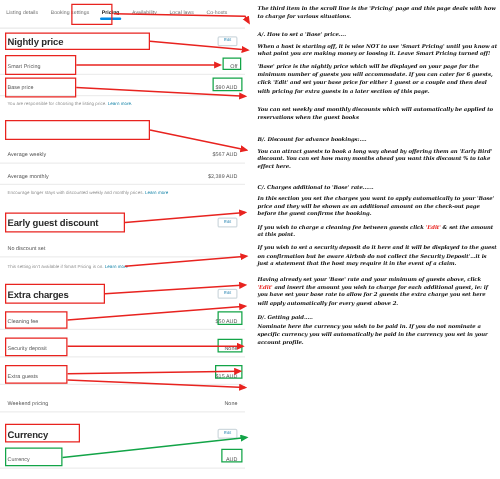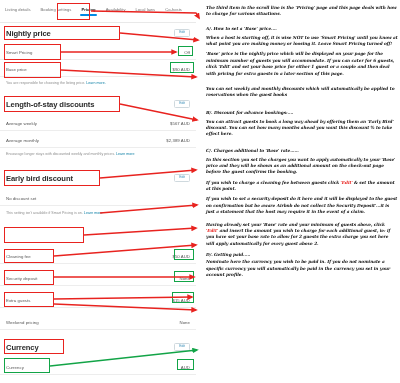--- a/index.html
+++ b/index.html
@@ -108,50 +108,50 @@
     </div>
     <div class="row row-line abs" style="left:0;top:62px;height:15px;">
       <div class="lbl">Base price</div>
       <div class="val">$90 AUD</div>
     </div>
     <div class="note abs" style="left:0;top:81px;">
       <span>You are responsible for choosing the listing price.</span>
       <a href="#">Learn more.</a>
     </div>
 
-    <div class="row abs" style="left:0;top:97px;height:14px;">
-      <div class="sec-title">Length-of-stay discounts</div>
-      <div class="edit-btn">Edit</div>
-    </div>
     <div class="row row-line abs" style="left:0;top:116px;height:15px;">
       <div class="lbl">Average weekly</div>
       <div class="val">$567 AUD</div>
     </div>
     <div class="row row-line abs" style="left:0;top:133px;height:15px;">
       <div class="lbl">Average monthly</div>
       <div class="val">$2,389 AUD</div>
     </div>
     <div class="note abs" style="left:0;top:152px;">
       <span>Encourage longer stays with discounted weekly and monthly prices.</span>
       <a href="#">Learn more</a>
     </div>
 
     <div class="row abs" style="left:0;top:171px;height:14px;">
-      <div class="sec-title">Early bird discount</div>
+      <div class="sec-title">Early guest discount</div>
       <div class="edit-btn">Edit</div>
     </div>
     <div class="row row-line abs" style="left:0;top:192px;height:14px;">
       <div class="lbl">No discount set</div>
       <div class="val"></div>
     </div>
     <div class="note abs" style="left:0;top:211px;">
       <span>This setting isn't available if Smart Pricing is on.</span>
       <a href="#">Learn more</a>
     </div>
 
+    <div class="row abs" style="left:0;top:228px;height:14px;">
+      <div class="sec-title">Extra charges</div>
+      <div class="edit-btn">Edit</div>
+    </div>
     <div class="row row-line abs" style="left:0;top:249px;height:15px;">
       <div class="lbl">Cleaning fee</div>
       <div class="val">$50 AUD</div>
     </div>
     <div class="row row-line abs" style="left:0;top:271px;height:15px;">
       <div class="lbl">Security deposit</div>
       <div class="val">None</div>
     </div>
     <div class="row row-line abs" style="left:0;top:293px;height:15px;">
       <div class="lbl">Extra guests</div>

